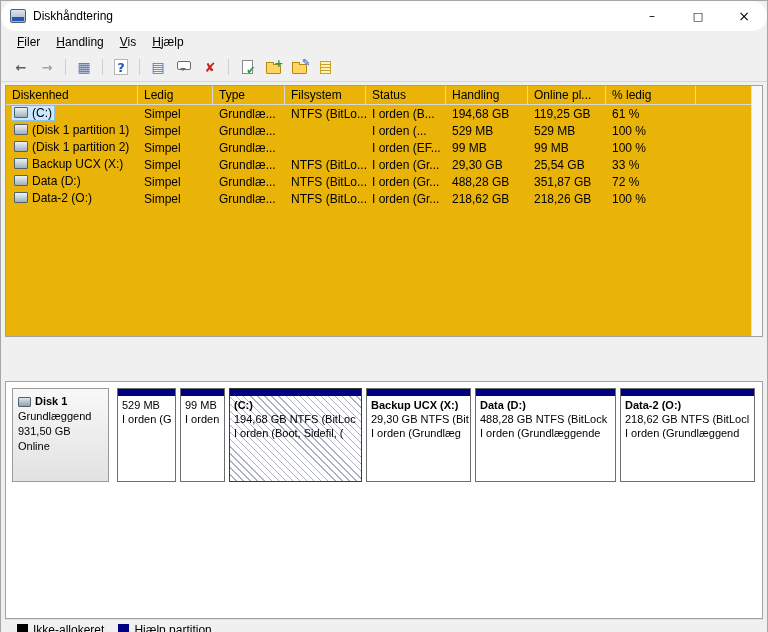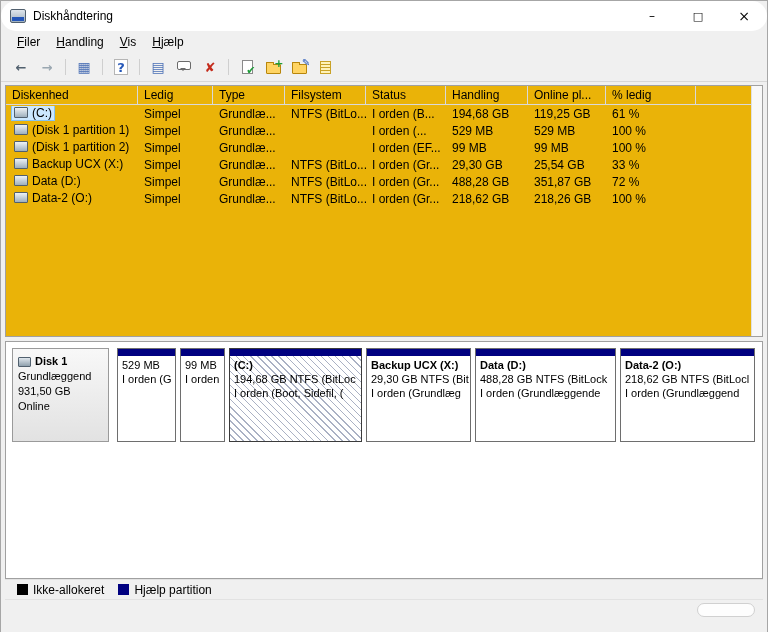--- a/index.html
+++ b/index.html
@@ -113,21 +113,21 @@
   .vol-ico {
     width:14px; height:11px; flex:0 0 14px;
     background:linear-gradient(#eef2f5,#9fb0bd);
     border:1px solid #51606e; border-radius:1px;
   }
 
   .splitter { flex:0 0 4px; background:#f0f0f0; }
 
   .graph-pane {
     flex:0 0 238px; background:#ffffff; border:1px solid #a0a0a0;
-    padding:6px 6px 0 6px; display:flex; flex-direction:column; overflow:hidden;
+    padding:6px 6px 0 6px; display:flex; flex-direction:column; overflow:hidden;margin-top:40px;
   }
   .disk-row { display:flex; }
   .disk-panel {
     flex:0 0 97px; height:94px; margin-right:8px;
     background:linear-gradient(#f8f8f8,#e2e2e2);
     border:1px solid #9a9a9a; padding:5px 4px 0 5px;
     font-size:11px; line-height:15px; color:#000;
   }
   .disk-title { display:flex; align-items:center; gap:4px; font-weight:bold; }
   .disk-ico { width:13px; height:10px; background:linear-gradient(#dfe6ec,#8fa0ad);

